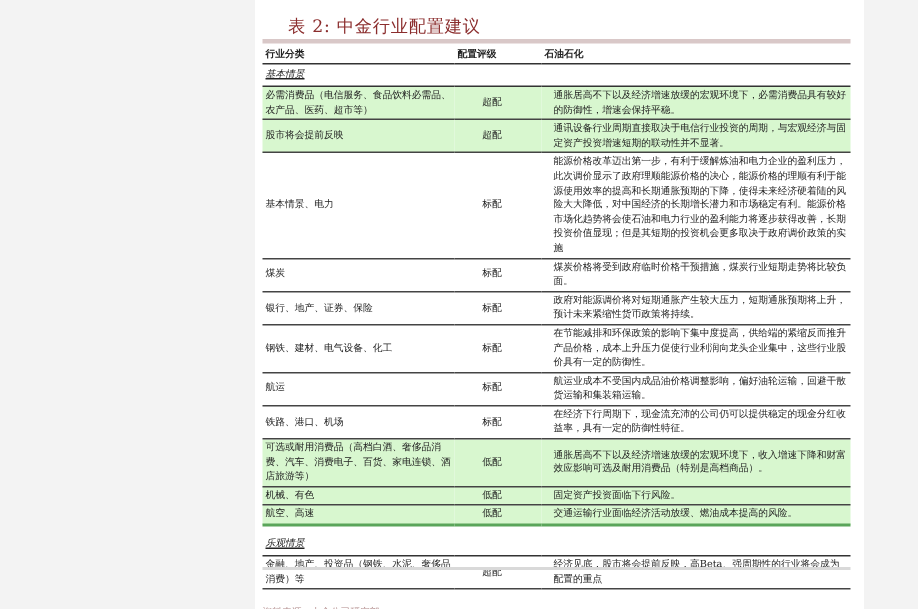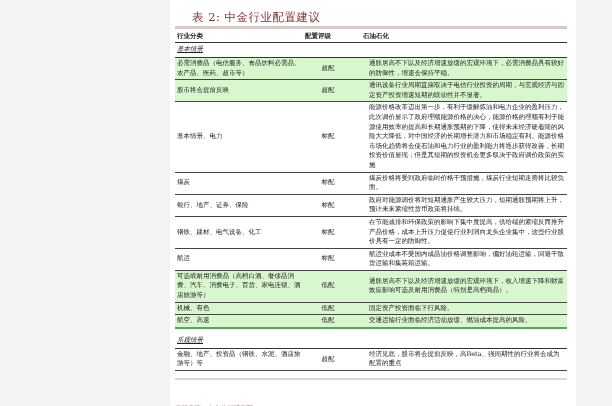--- a/index.html
+++ b/index.html
@@ -110,41 +110,46 @@
       <tr>
         <td>钢铁、建材、电气设备、化工</td>
         <td class="rating">标配</td>
         <td class="reason">在节能减排和环保政策的影响下集中度提高，供给端的紧缩反而推升产品价格，成本上升压力促使行业利润向龙头企业集中，这些行业股价具有一定的防御性。</td>
       </tr>
       <tr>
         <td>航运</td>
         <td class="rating">标配</td>
         <td class="reason">航运业成本不受国内成品油价格调整影响，偏好油轮运输，回避干散货运输和集装箱运输。</td>
       </tr>
+      <tr>
+        <td>铁路、港口、机场</td>
+        <td class="rating">标配</td>
+        <td class="reason">在经济下行周期下，现金流充沛的公司仍可以提供稳定的现金分红收益率，具有一定的防御性特征。</td>
+      </tr>
       <tr class="green">
         <td>可选或耐用消费品（高档白酒、奢侈品消费、汽车、消费电子、百货、家电连锁、酒店旅游等）</td>
         <td class="rating">低配</td>
         <td class="reason">通胀居高不下以及经济增速放缓的宏观环境下，收入增速下降和财富效应影响可选及耐用消费品（特别是高档商品）。</td>
       </tr>
       <tr class="green">
         <td>机械、有色</td>
         <td class="rating">低配</td>
         <td class="reason">固定资产投资面临下行风险。</td>
       </tr>
       <tr class="green green-last">
         <td>航空、高速</td>
         <td class="rating">低配</td>
         <td class="reason">交通运输行业面临经济活动放缓、燃油成本提高的风险。</td>
       </tr>
 
       <tr class="section">
         <td colspan="3" style="padding-top:6px;">乐观情景</td>
       </tr>
       <tr>
-        <td>金融、地产、投资品（钢铁、水泥、酒店旅游等）等</td>
+        <td>金融、地产、投资品（钢铁、水泥、奢侈品消费）等</td>
         <td class="rating">超配</td>
         <td class="reason">经济见底，股市将会提前反映，高Beta、强周期性的行业将会成为配置的重点</td>
       </tr>
     </tbody>
   </table>
 
   <div class="source-rule"></div>
   <div class="source">资料来源：中金公司研究部</div>
 </div>
 

